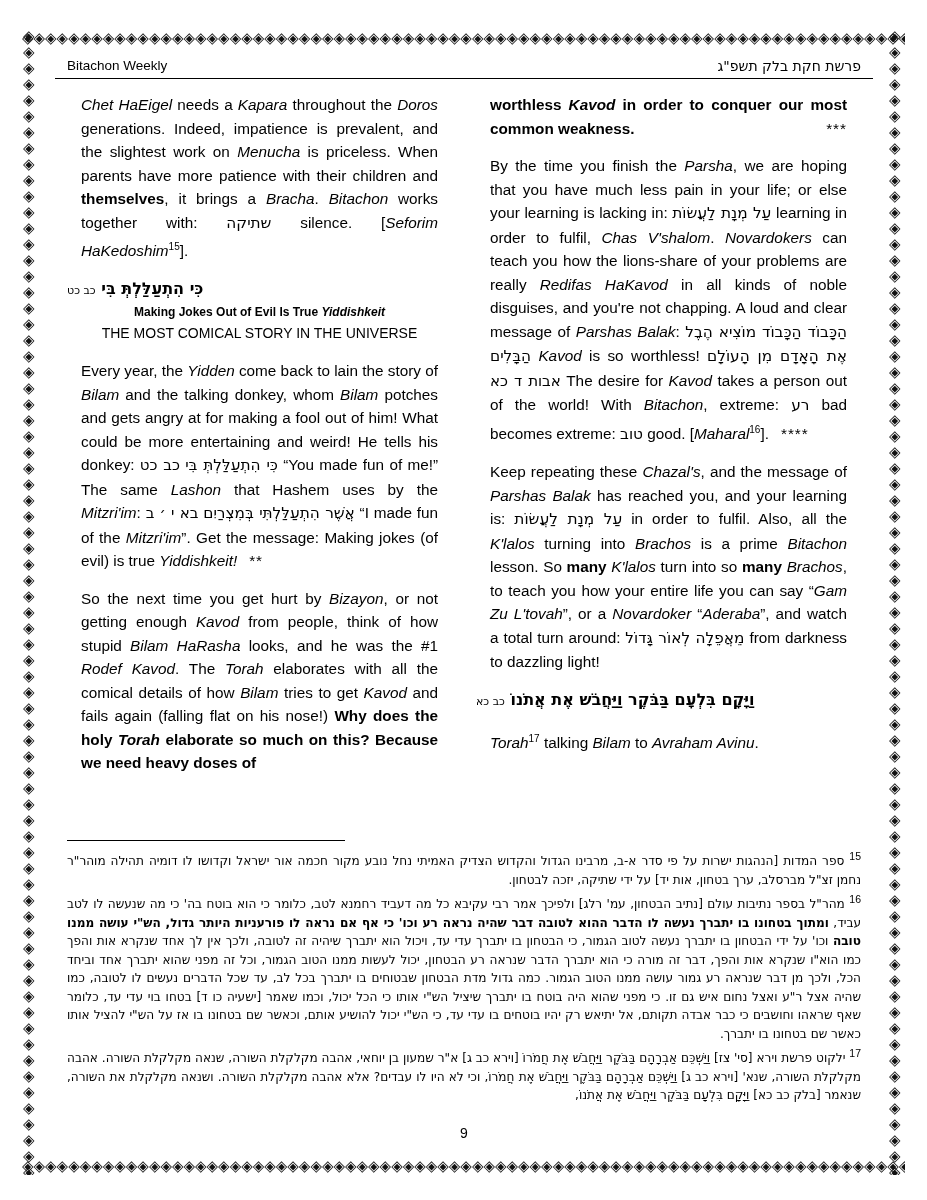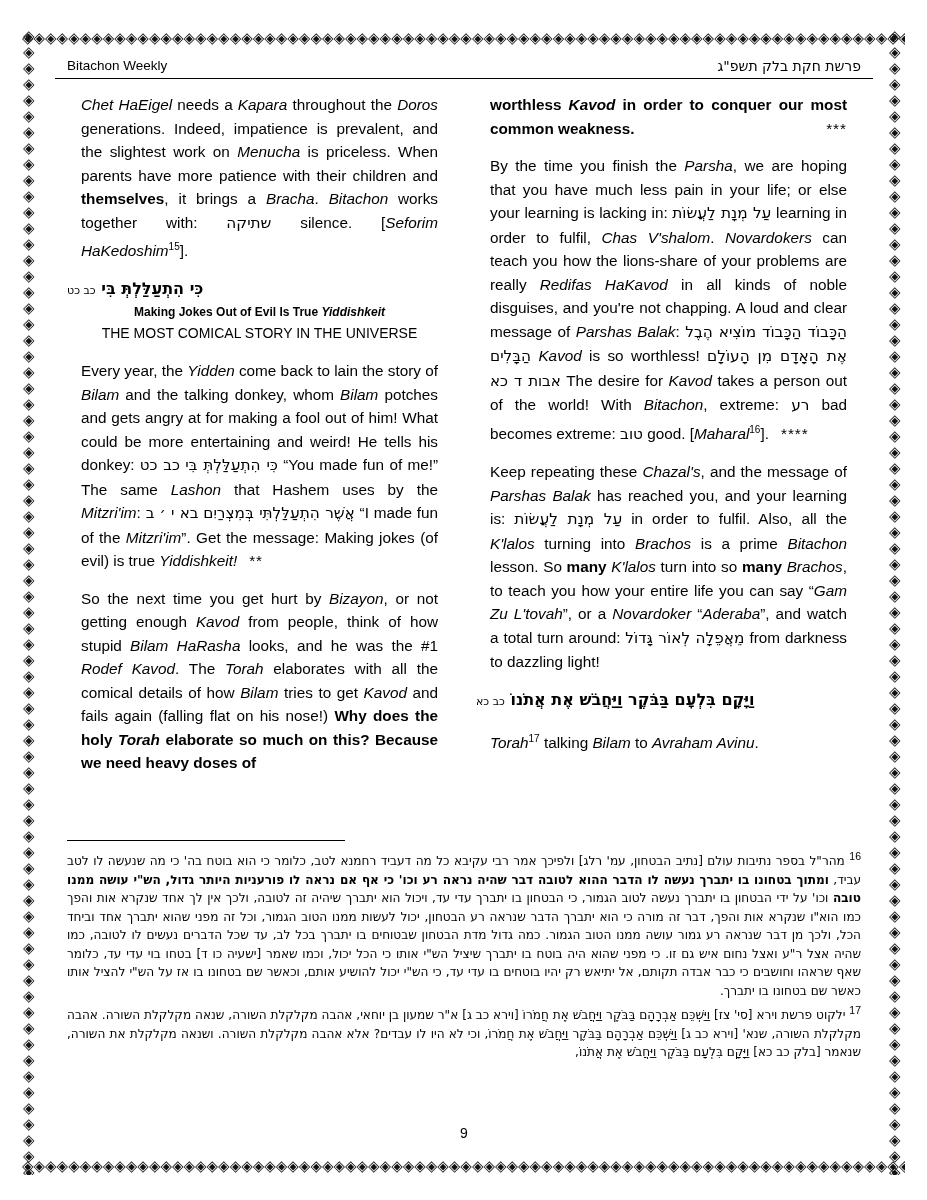--- a/index.html
+++ b/index.html
@@ -242,20 +242,21 @@
 
 
       <p><span class="it">Torah</span><sup>17</sup><span> talking </span><span class="it">Bilam</span><span> to </span><span class="it">Avraham Avinu</span><span>.</span></p>
 
     </div>
   </div>
 
   <div class="footnotes">
     <div class="fn-rule"></div>
 
+    <div class="fn"><span class="marker">15</span> <span>ספר המדות [הנהגות ישרות על פי סדר א-ב, מרבינו הגדול והקדוש הצדיק האמיתי נחל נובע מקור חכמה אור ישראל וקדושו לו דומיה תהילה מוהר"ר נחמן זצ"ל מברסלב, ערך בטחון, אות יד] על ידי שתיקה, יזכה לבטחון.</span></div>
 
     <div class="fn"><span class="marker">16</span> <span>מהר"ל בספר נתיבות עולם [נתיב הבטחון, עמ' רלג] ולפיכך אמר רבי עקיבא כל מה דעביד רחמנא לטב, כלומר כי הוא בוטח בה' כי מה שנעשה לו לטב עביד, <b>ומתוך בטחונו בו יתברך נעשה לו הדבר ההוא לטובה דבר שהיה נראה רע וכו' כי אף אם נראה לו פורעניות היותר גדול, הש"י עושה ממנו טובה</b> וכו' על ידי הבטחון בו יתברך נעשה לטוב הגמור, כי הבטחון בו יתברך עדי עד, ויכול הוא יתברך שיהיה זה לטובה, ולכך אין לך אחד שנקרא אות והפך כמו הוא"ו שנקרא אות והפך, דבר זה מורה כי הוא יתברך הדבר שנראה רע הבטחון, יכול לעשות ממנו הטוב הגמור, וכל זה מפני שהוא יתברך אחד וביחד הכל, ולכך מן דבר שנראה רע גמור עושה ממנו הטוב הגמור. כמה גדול מדת הבטחון שבטוחים בו יתברך בכל לב, עד שכל הדברים נעשים לו לטובה, כמו שהיה אצל ר"ע ואצל נחום איש גם זו. כי מפני שהוא היה בוטח בו יתברך שיציל הש"י אותו כי הכל יכול, וכמו שאמר [ישעיה כו ד] בטחו בוי עדי עד, כלומר שאף שראהו וחושבים כי כבר אבדה תקותם, אל יתיאש רק יהיו בוטחים בו עדי עד, כי הש"י יכול להושיע אותם, וכאשר שם בטחונו בו אז על הש"י להציל אותו כאשר שם בטחונו בו יתברך.</span></div>
 
     <div class="fn"><span class="marker">17</span> <span>ילקוט פרשת וירא [סי' צז] וַיַּשְׁכֵּם אַבְרָהָם בַּבֹּקֶר וַיַּחֲבֹשׁ אֶת חֲמֹרוֹ [וירא כב ג] א"ר שמעון בן יוחאי, אהבה מקלקלת השורה, שנאה מקלקלת השורה. אהבה מקלקלת השורה, שנא' [וירא כב ג] וַיַּשְׁכֵּם אַבְרָהָם בַּבֹּקֶר וַיַּחֲבֹשׁ אֶת חֲמֹרוֹ, וכי לא היו לו עבדים? אלא אהבה מקלקלת השורה. ושנאה מקלקלת את השורה, שנאמר [בלק כב כא] וַיָּקָם בִּלְעָם בַּבֹּקֶר וַיַּחֲבֹשׁ אֶת אֲתֹנוֹ,</span></div>
   </div>
 
   <div class="page-number">9</div>
 
 </div>
 

